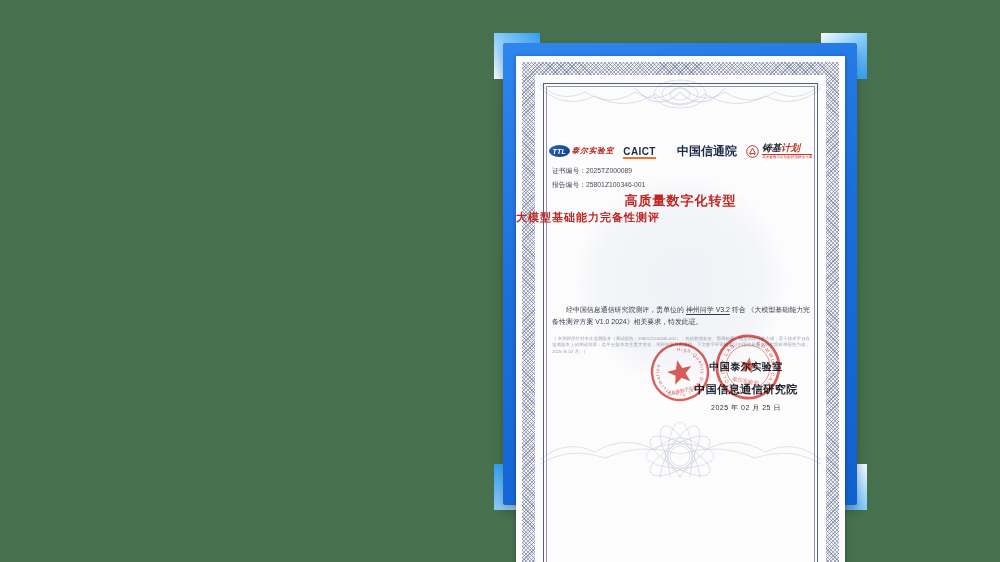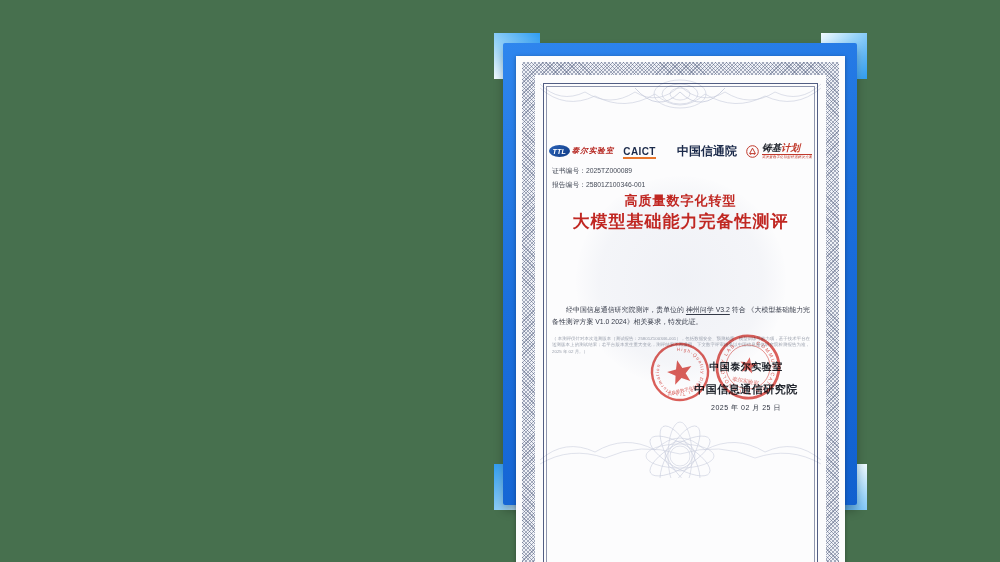--- a/index.html
+++ b/index.html
@@ -83,21 +83,21 @@
   .plan-main .b1{color:#22262e;}
   .plan-main .b2{color:#c0392b;}
   .plan-sub{font-size:3.4px;color:#c0392b;margin-top:1px;letter-spacing:.2px;}
 
   
   .numbers{left:36px;top:108px;font-size:6.8px;color:#454b58;line-height:14px;}
   .numbers b{font-weight:normal;color:#454b58;}
 
   
   .title1{left:0;top:136px;width:329px;text-align:center;font-size:13px;font-weight:bold;letter-spacing:1px;}
-  .title2{left:0;top:154px;width:329px;text-align:center;font-size:17px;font-weight:bold;letter-spacing:1px;}
+  .title2{left:0;top:154px;width:329px;text-align:left;font-size:11px;font-weight:bold;letter-spacing:1px;}
 
   
   .info{left:0;top:181px;width:329px;display:flex;flex-direction:column;gap:4.6px;align-items:center;}
   .info .row{font-size:7.4px;color:#2e3340;white-space:nowrap;}
   .info .row b{font-weight:bold;color:#22262e;}
 
   
   .bodytext{left:36px;top:248px;width:258px;font-size:6.9px;color:#343947;line-height:11.5px;text-align:justify;}
   .bodytext .indent{display:inline-block;width:14px;}
   .bodytext .u{text-decoration:underline;text-underline-offset:1.5px;}

